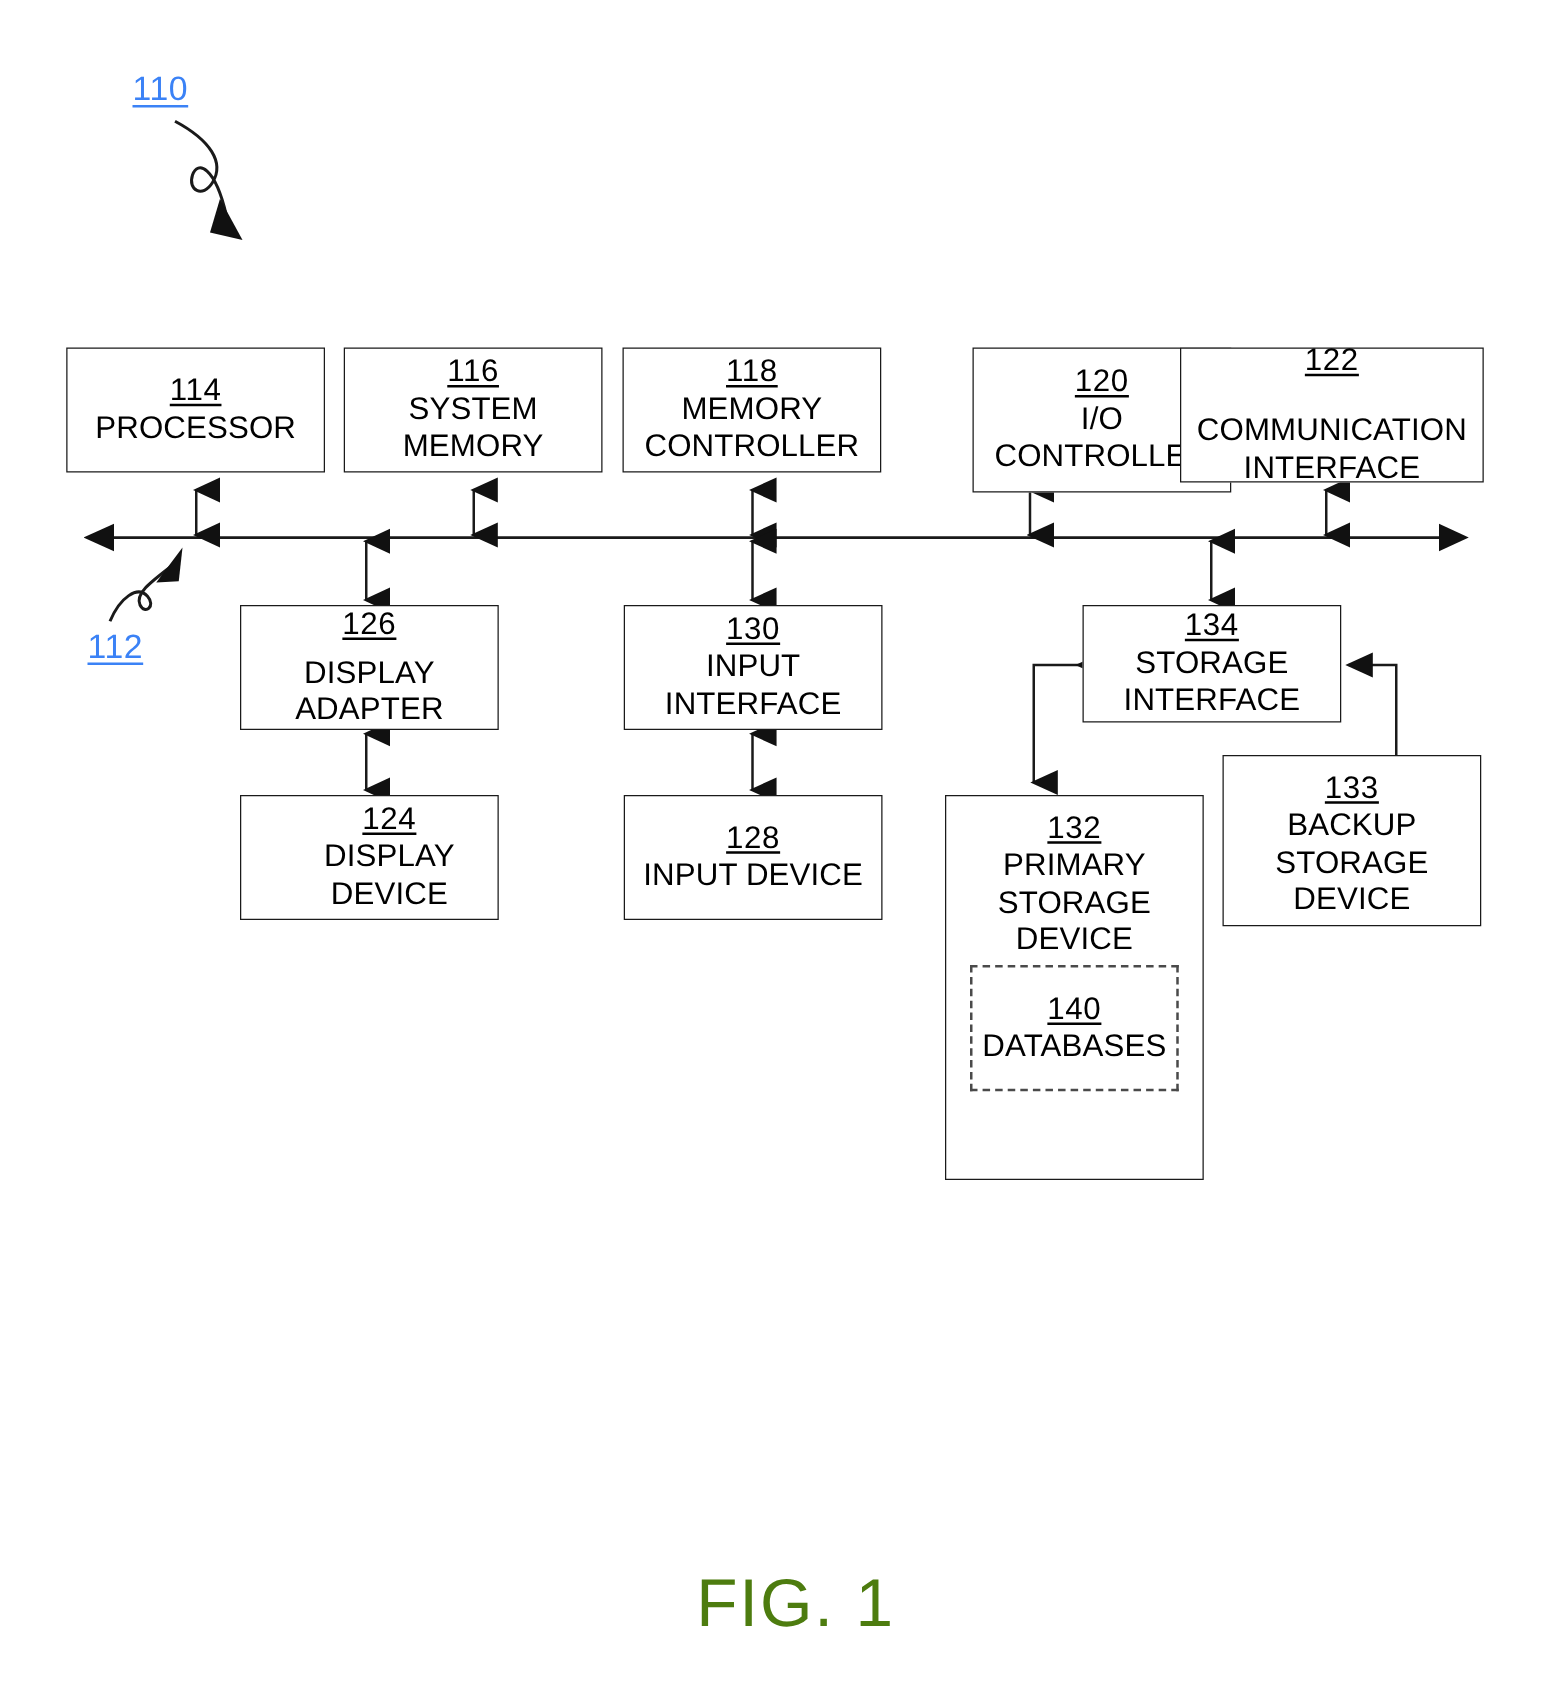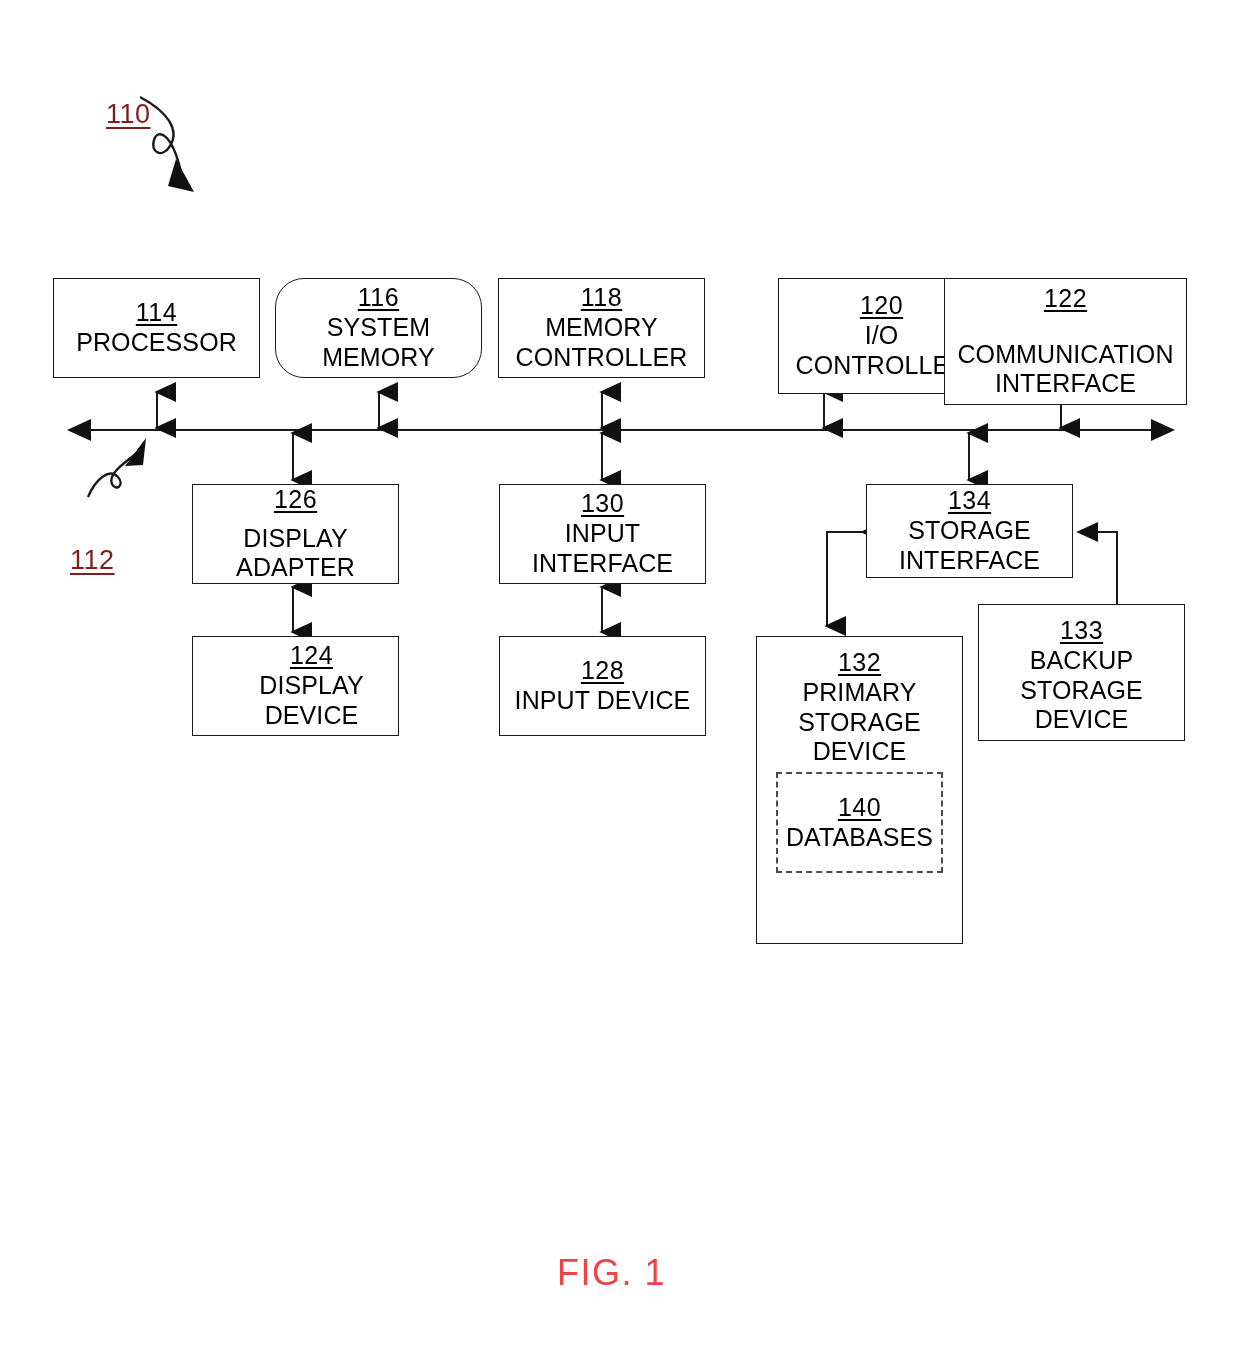--- a/index.html
+++ b/index.html
@@ -57,28 +57,27 @@
     justify-content: flex-start;
     padding-top: 11px;
   }
   .tag {
     position: absolute;
     font-size: 27px;
     text-decoration: underline;
     text-underline-offset: 4px;
     text-decoration-thickness: 2px;
     letter-spacing: 0.5px;
-    color: #7f1d1d;
-    margin-top: 43px;
+    color: #3b82f6;
   }
   .figcaption {
     position: absolute;
-    font-size: 36px;
+    font-size: 54px;
     letter-spacing: 1.5px;
-    color: #ef4444;
+    color: #4d7c0f;
   }
 </style>
 </head>
 <body>
 
 <div id="canvas">
 
   <svg class="svg-layer" viewBox="0 0 1240 1358" xmlns="http://www.w3.org/2000/svg">
     <defs>
       <marker id="ah-up" viewBox="0 0 12 12" refX="6" refY="1.5" markerWidth="11" markerHeight="11" orient="auto-start-reverse">
@@ -155,39 +154,39 @@
 
   <div class="tag" style="left:106px; top:56px;">110</div>
 
   <div class="tag" style="left:70px; top:502px;">112</div>
 
   <div class="node" style="left:53px; top:278px; width:207px; height:100px;">
     <div class="ref">114</div>
     <div class="txt">PROCESSOR</div>
   </div>
 
-  <div class="node" style="left:275px; top:278px; width:207px; height:100px;border-radius:29px;">
+  <div class="node" style="left:275px; top:278px; width:207px; height:100px;">
     <div class="ref">116</div>
     <div class="txt">SYSTEM
 MEMORY</div>
   </div>
 
   <div class="node" style="left:498px; top:278px; width:207px; height:100px;">
     <div class="ref">118</div>
     <div class="txt">MEMORY
 CONTROLLER</div>
   </div>
 
   <div class="node" style="left:730px; top:278px; width:207px; height:116px;margin-left:48px;">
     <div class="ref">120</div>
     <div class="txt">I/O
 CONTROLLER</div>
   </div>
 
-  <div class="node" style="left:944px; top:278px; width:243px; height:127px;gap:26px;">
+  <div class="node" style="left:944px; top:278px; width:243px; height:108px;gap:26px;">
     <div class="ref">122</div>
     <div class="txt">COMMUNICATION
 INTERFACE</div>
   </div>
 
   <div class="node" style="left:192px; top:484px; width:207px; height:100px;justify-content:space-between;">
     <div class="ref">126</div>
     <div class="txt">DISPLAY
 ADAPTER</div>
   </div>

